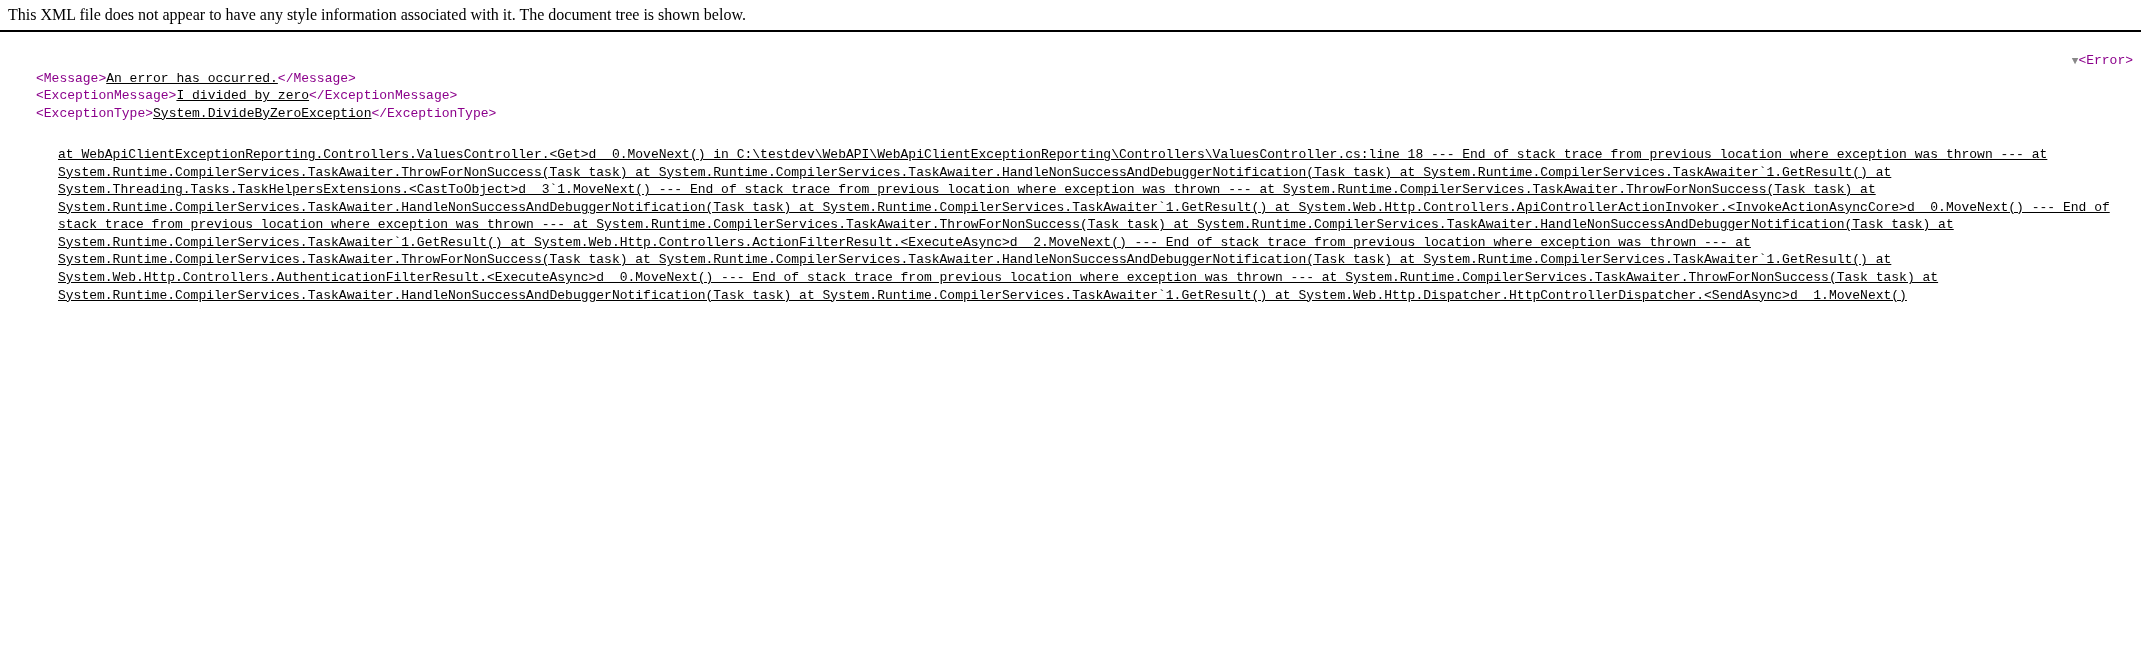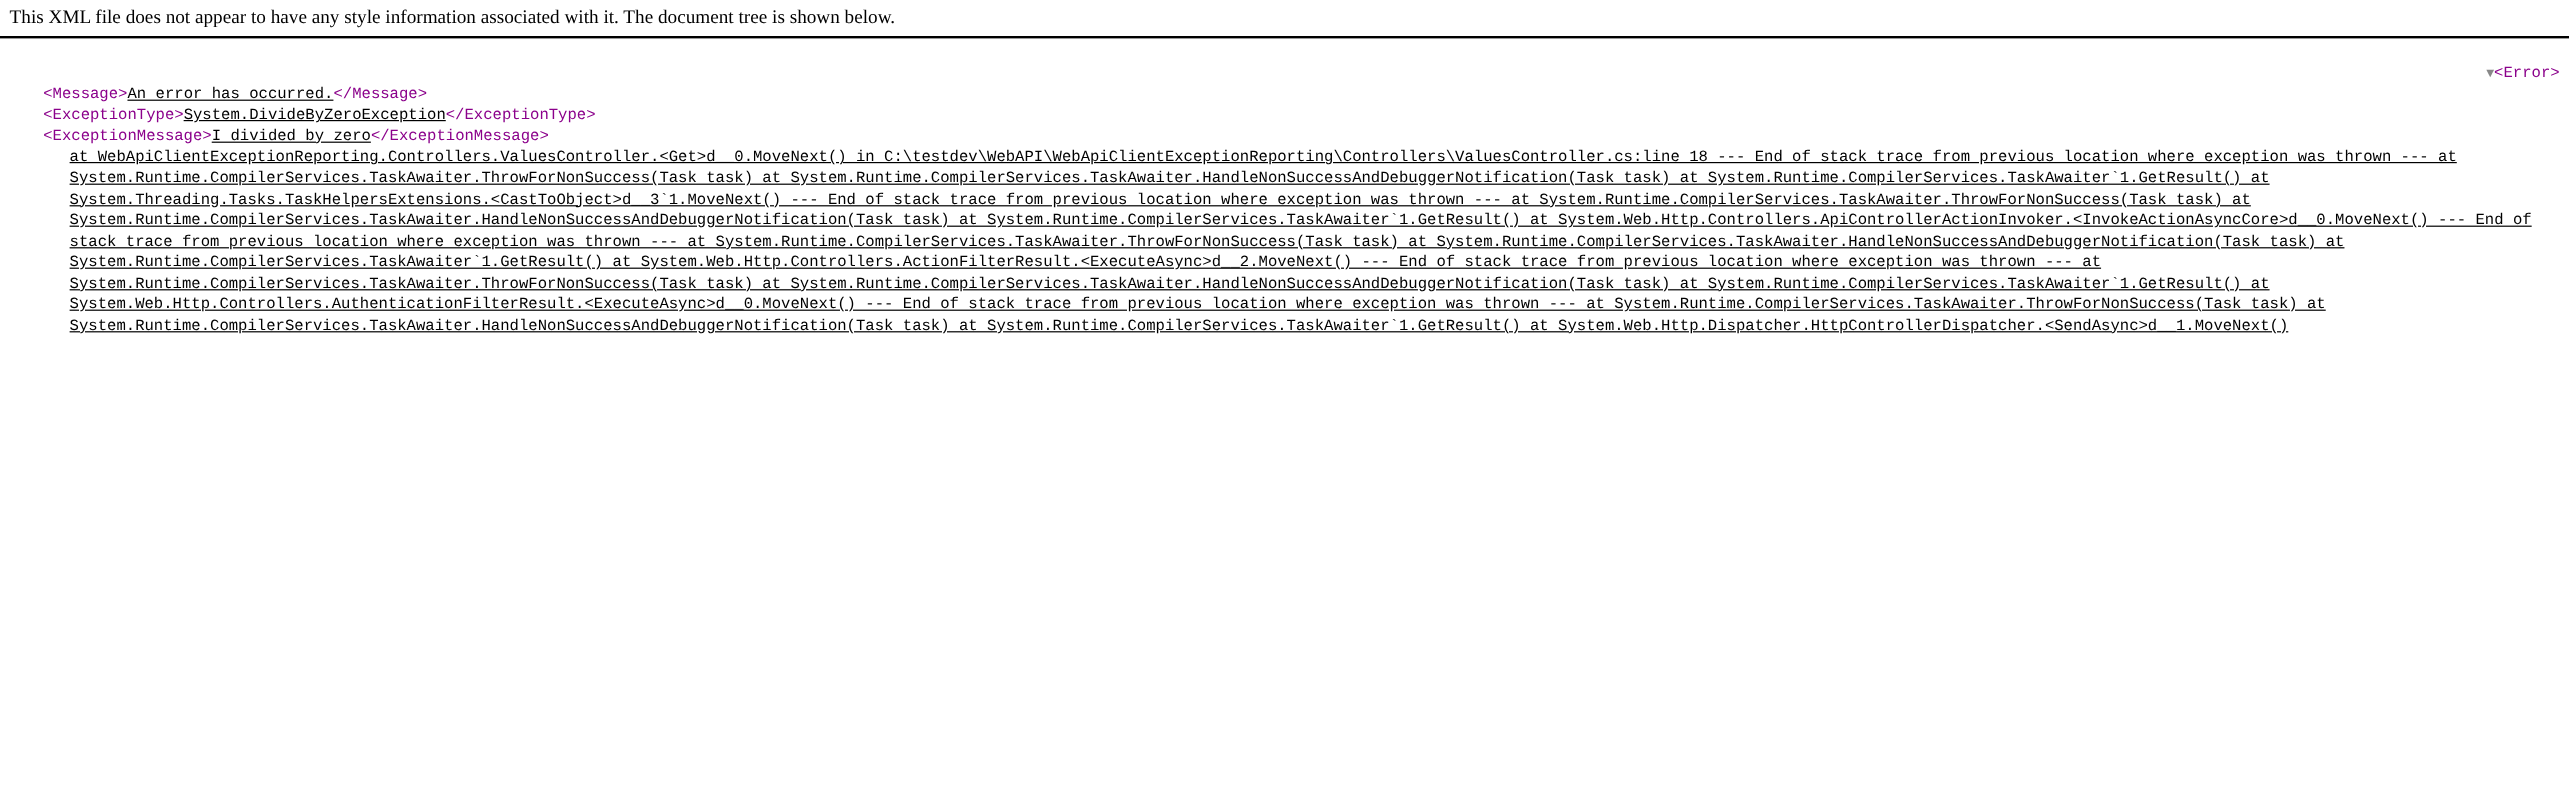--- a/index.html
+++ b/index.html
@@ -24,21 +24,21 @@
     }
     .tag {
       color: #8b008b;
     }
     .text {
       color: #000000;
       text-decoration: underline;
     }
     .indent-0 { padding-left: 10px; text-align: right; }
     .indent-1 { padding-left: 28px; }
-    .indent-2 { padding-left: 50px; word-wrap: break-word; }
+    .indent-2 { padding-left: 50px; word-wrap: break-word; margin-top: 24px; }
     .toggle {
       color: #888888;
       display: inline-block;
       width: 10px;
       font-size: 11px;
       margin-left: -2px;
     }
     .line {
       display: block;
     }
@@ -54,25 +54,25 @@
 
   <span class="line indent-0">
     <span class="toggle">▼</span><span class="tag">&lt;Error&gt;</span>
   </span>
 
   <span class="line indent-1">
     <span class="tag">&lt;Message&gt;</span><span class="text">An error has occurred.</span><span class="tag">&lt;/Message&gt;</span>
   </span>
 
   <span class="line indent-1">
-    <span class="tag">&lt;ExceptionType&gt;</span><span class="text">System.DivideByZeroException</span><span class="tag">&lt;/ExceptionType&gt;</span>
+    <span class="tag">&lt;ExceptionMessage&gt;</span><span class="text">I divided by zero</span><span class="tag">&lt;/ExceptionMessage&gt;</span>
   </span>
 
   <span class="line indent-1">
-    <span class="tag">&lt;ExceptionMessage&gt;</span><span class="text">I divided by zero</span><span class="tag">&lt;/ExceptionMessage&gt;</span>
+    <span class="tag">&lt;ExceptionType&gt;</span><span class="text">System.DivideByZeroException</span><span class="tag">&lt;/ExceptionType&gt;</span>
   </span>
 
 
   <div class="indent-2 text">at WebApiClientExceptionReporting.Controllers.ValuesController.&lt;Get&gt;d__0.MoveNext() in C:\testdev\WebAPI\WebApiClientExceptionReporting\Controllers\ValuesController.cs:line 18 --- End of stack trace from previous location where exception was thrown --- at System.Runtime.CompilerServices.TaskAwaiter.ThrowForNonSuccess(Task task) at System.Runtime.CompilerServices.TaskAwaiter.HandleNonSuccessAndDebuggerNotification(Task task) at System.Runtime.CompilerServices.TaskAwaiter`1.GetResult() at System.Threading.Tasks.TaskHelpersExtensions.&lt;CastToObject&gt;d__3`1.MoveNext() --- End of stack trace from previous location where exception was thrown --- at System.Runtime.CompilerServices.TaskAwaiter.ThrowForNonSuccess(Task task) at System.Runtime.CompilerServices.TaskAwaiter.HandleNonSuccessAndDebuggerNotification(Task task) at System.Runtime.CompilerServices.TaskAwaiter`1.GetResult() at System.Web.Http.Controllers.ApiControllerActionInvoker.&lt;InvokeActionAsyncCore&gt;d__0.MoveNext() --- End of stack trace from previous location where exception was thrown --- at System.Runtime.CompilerServices.TaskAwaiter.ThrowForNonSuccess(Task task) at System.Runtime.CompilerServices.TaskAwaiter.HandleNonSuccessAndDebuggerNotification(Task task) at System.Runtime.CompilerServices.TaskAwaiter`1.GetResult() at System.Web.Http.Controllers.ActionFilterResult.&lt;ExecuteAsync&gt;d__2.MoveNext() --- End of stack trace from previous location where exception was thrown --- at System.Runtime.CompilerServices.TaskAwaiter.ThrowForNonSuccess(Task task) at System.Runtime.CompilerServices.TaskAwaiter.HandleNonSuccessAndDebuggerNotification(Task task) at System.Runtime.CompilerServices.TaskAwaiter`1.GetResult() at System.Web.Http.Controllers.AuthenticationFilterResult.&lt;ExecuteAsync&gt;d__0.MoveNext() --- End of stack trace from previous location where exception was thrown --- at System.Runtime.CompilerServices.TaskAwaiter.ThrowForNonSuccess(Task task) at System.Runtime.CompilerServices.TaskAwaiter.HandleNonSuccessAndDebuggerNotification(Task task) at System.Runtime.CompilerServices.TaskAwaiter`1.GetResult() at System.Web.Http.Dispatcher.HttpControllerDispatcher.&lt;SendAsync&gt;d__1.MoveNext()</div>
 
 
 
 </div>
 
 </body></html>

